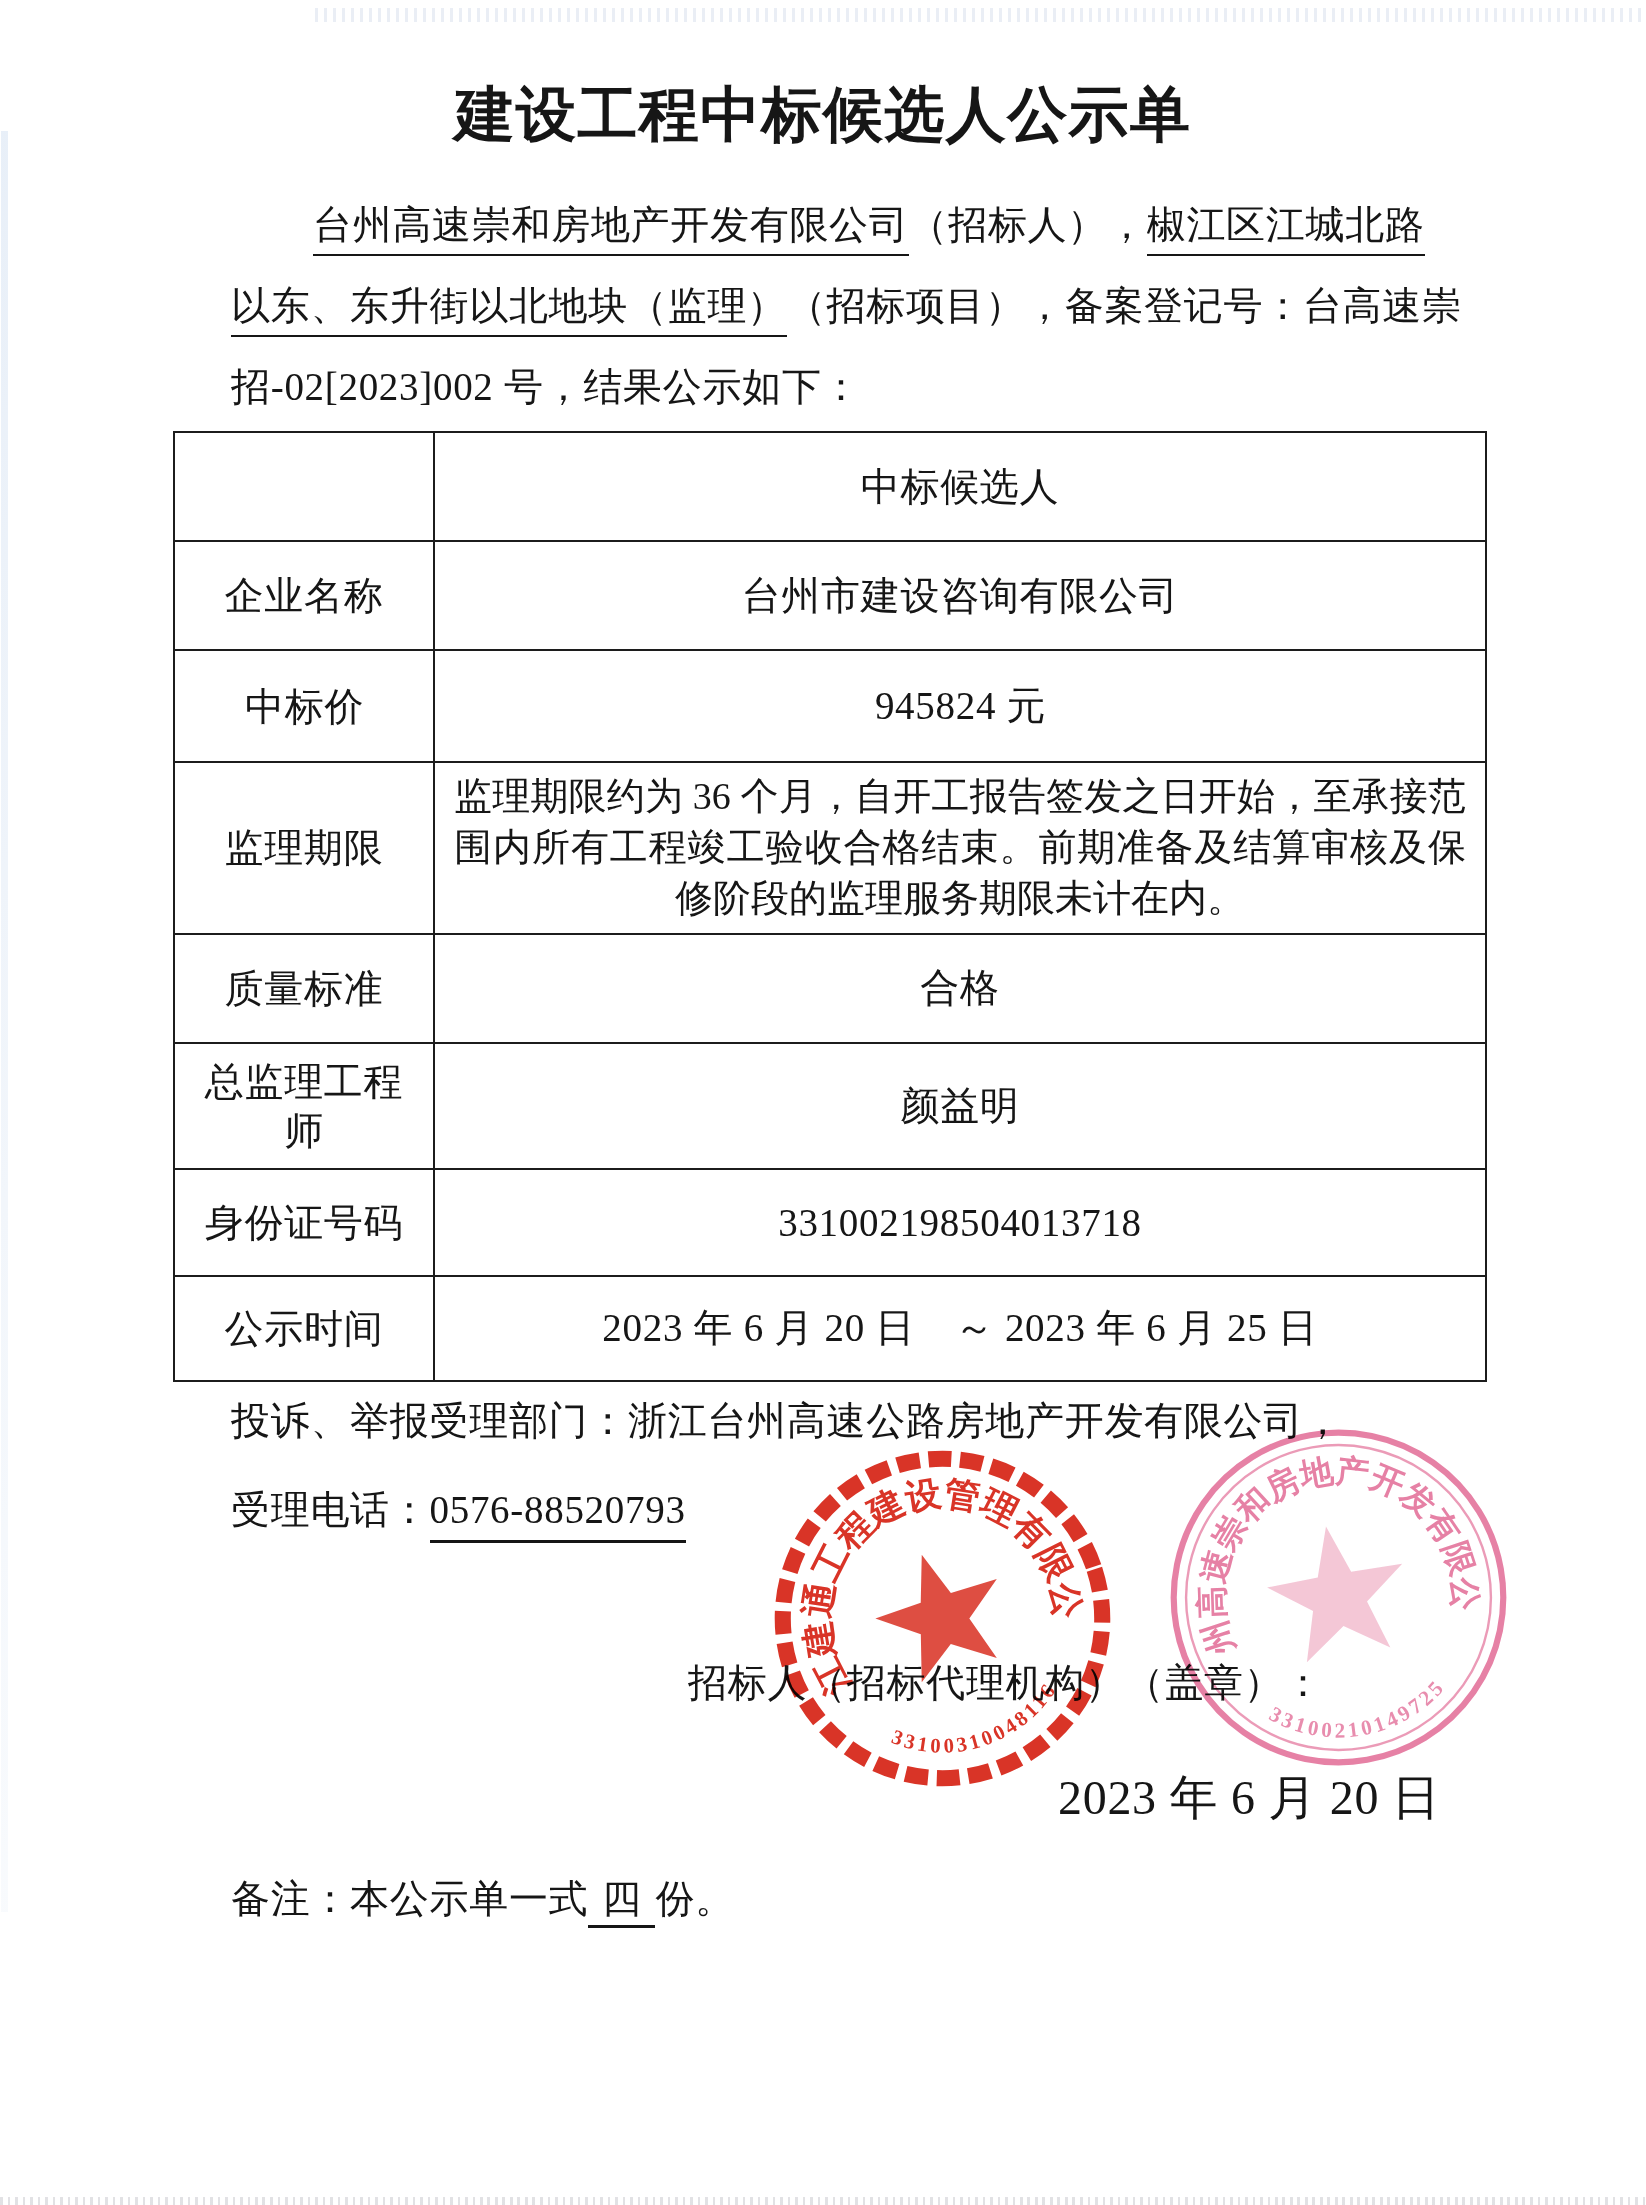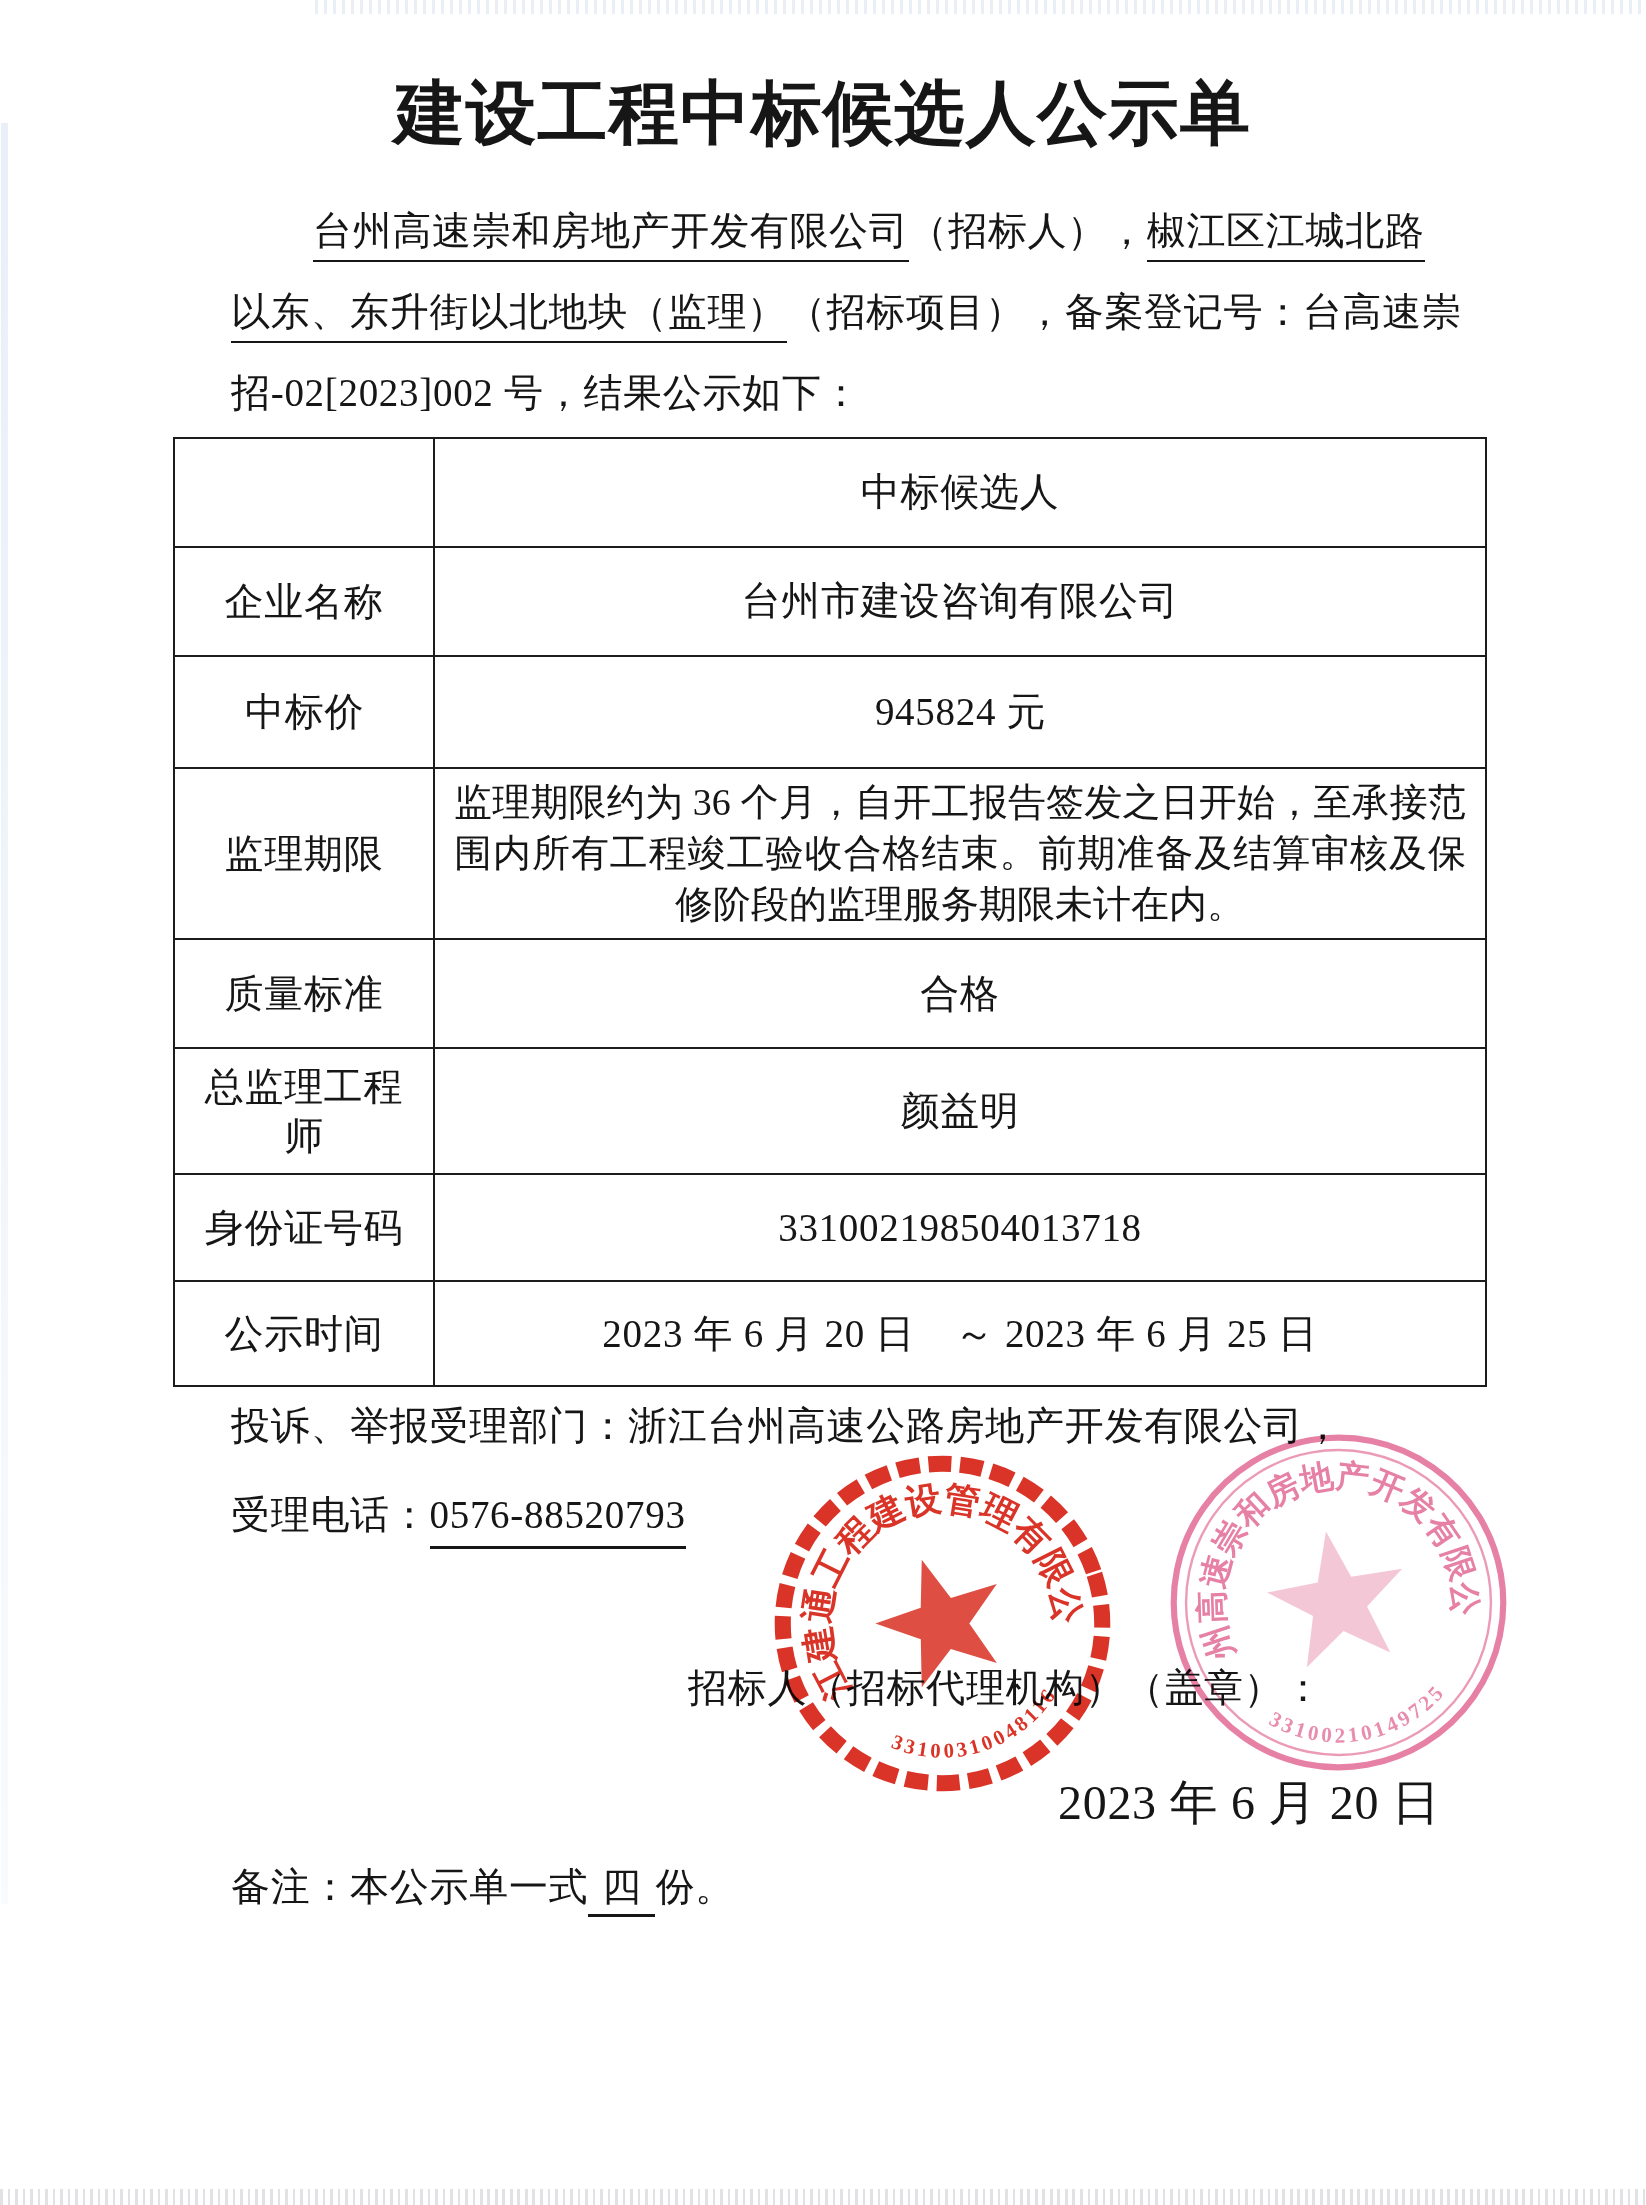--- a/index.html
+++ b/index.html
@@ -11,23 +11,23 @@
   .page{position:relative;width:1646px;height:2205px;background:#fff;}
   
   .scan-top{position:absolute;top:0;left:315px;right:0;height:13.7px;
     background:repeating-linear-gradient(90deg,rgba(150,170,205,.20) 0 3.4px,rgba(255,255,255,0) 3.4px 9px);}
   .scan-bottom{position:absolute;bottom:0;left:0;right:0;height:16.4px;
     background:repeating-linear-gradient(90deg,rgba(150,150,160,.28) 0 2.7px,rgba(255,255,255,0) 2.7px 7.5px);}
   .scan-left{position:absolute;top:123px;left:1.4px;width:6.8px;height:1781px;
     background:linear-gradient(180deg,rgba(190,210,235,.35),rgba(190,210,235,.10));}
 
   h1.title{
-    margin:0;padding-top:66px;text-align:center;
+    margin:8px;padding-top:66px;text-align:center;
     font-family:"Liberation Sans","DejaVu Sans",sans-serif;
-    font-size:70px;font-weight:bold;letter-spacing:1.4px;line-height:1.35;
+    font-size:60px;font-weight:bold;letter-spacing:1.4px;line-height:1.35;
   }
   .intro{margin:29px 171px 0 231px;font-size:39px;line-height:81px;letter-spacing:0.7px;}
   .iline.indent{text-indent:82px;}
   .u{border-bottom:2.7px solid #161616;padding-bottom:8.2px;}
 
   table.result{
     border-collapse:collapse;table-layout:fixed;
     margin:4.1px 0 0 173px;width:1314px;
   }
   table.result td{
@@ -50,21 +50,21 @@
     font-size:38px;line-height:51px;padding:6.8px 19px;letter-spacing:0;
   }
 
   .bottom{position:relative;height:657px;}
   .bl{position:absolute;font-size:39px;letter-spacing:0.7px;white-space:nowrap;}
   .complaint{left:231px;top:12.3px;}
   .phone{left:231px;top:101px;}
   .u-phone{border-bottom:3.4px solid #161616;padding-bottom:9.6px;}
   .seal-caption{left:688px;top:274px;}
   .date-line{left:1058px;top:384px;font-size:48px;}
-  .note-line{left:231px;top:473px;font-family:Liberation Serif, serif;}
+  .note-line{left:231px;top:490px;font-family:Liberation Serif, serif;}
   .u-count{border-bottom:3.4px solid #161616;padding:0 13.7px 5.5px;}
 
   .stamp{position:absolute;mix-blend-mode:multiply;}
   .stamp-left{left:768px;top:62px;width:349px;height:349px;opacity:.95;}
   .stamp-right{left:1160px;top:37px;width:357px;height:357px;opacity:.8;}
   .stamp text{font-family:"Liberation Serif","DejaVu Serif",serif;font-weight:bold;text-anchor:middle;}
   .stamp-name-l{font-size:53px;}
   .stamp-name-r{font-size:48px;}
   .stamp-num{font-size:31px;letter-spacing:5px;font-weight:normal;}
 </style>

